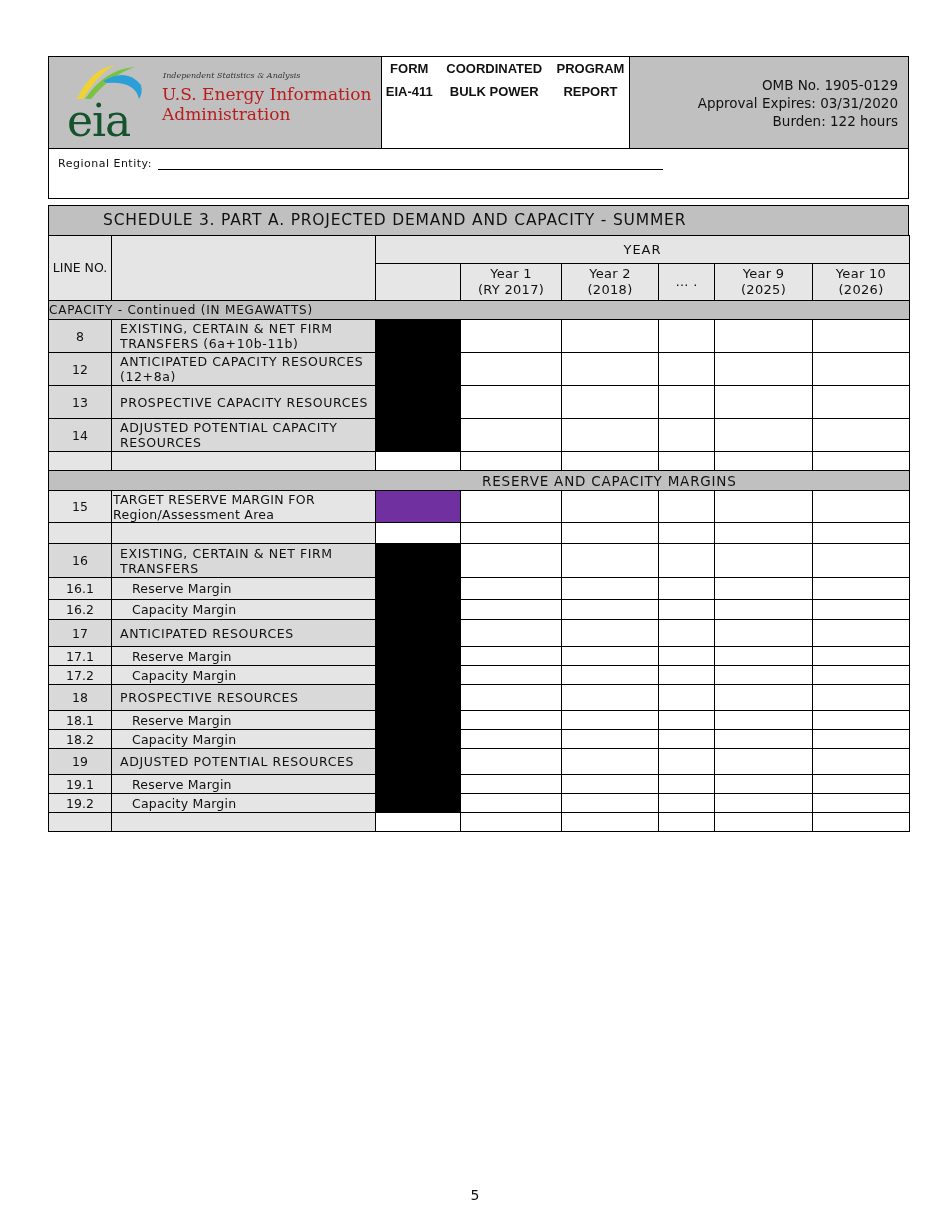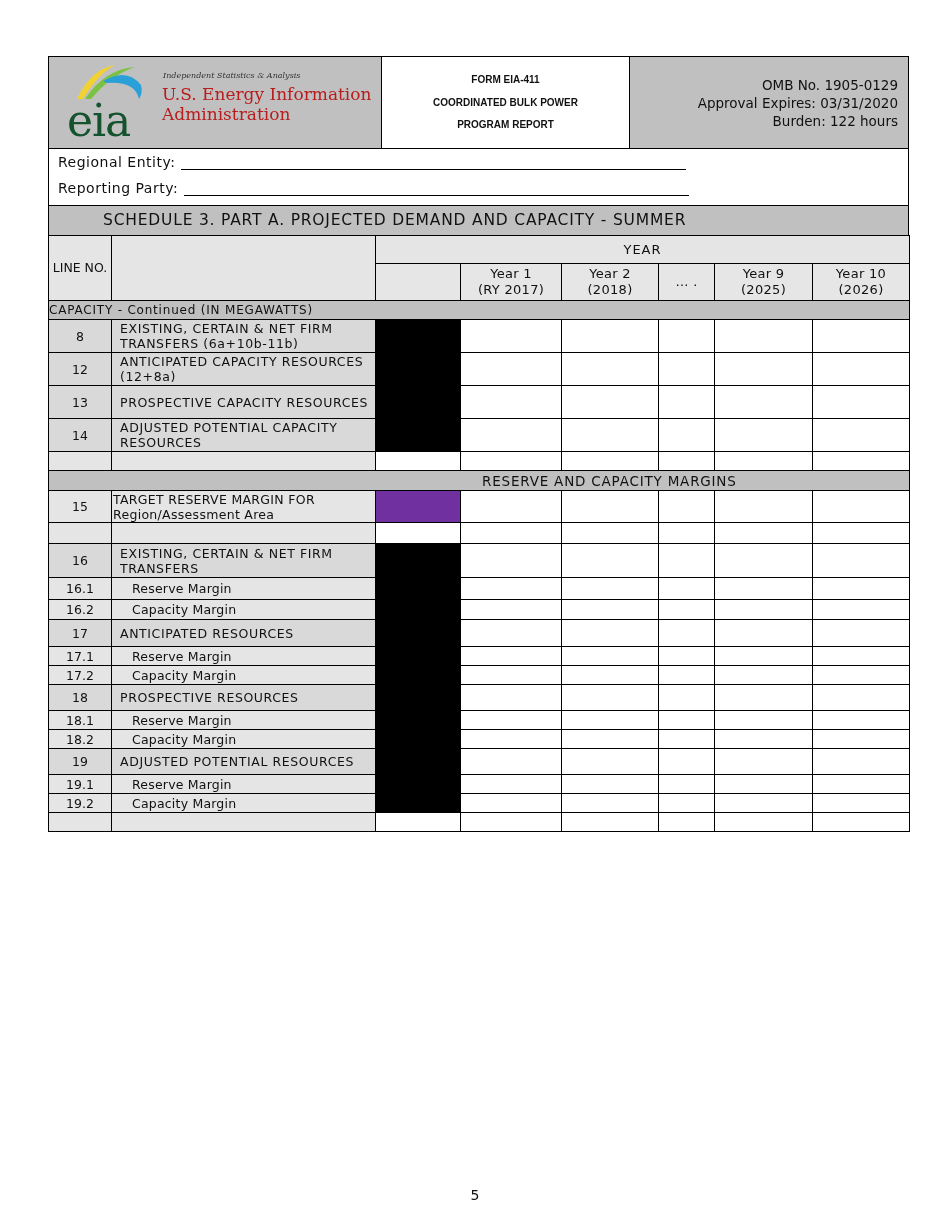--- a/index.html
+++ b/index.html
@@ -1,25 +1,25 @@
 <!DOCTYPE html>
 <html><head>
 <meta charset="utf-8">
 <style>
   * { box-sizing: border-box; margin: 0; padding: 0; }
   body { width: 950px; height: 1230px; background: #ffffff; position: relative; font-family: "DejaVu Sans", sans-serif; color: #111; }
   .abs { position: absolute; }
   .hdr { left: 48px; top: 56px; width: 861px; height: 93px; border: 1px solid #000; display: flex; }
   .hdr-logo { width: 333px; background: #c0c0c0; border-right: 1px solid #000; position: relative; }
-  .hdr-title { width: 248px; background: #fff; border-right: 1px solid #000; font-family: "Liberation Sans", sans-serif; font-weight: bold; font-size: 10px; text-align: center; line-height: 22.5px; padding-top: 1px; display: flex; flex-direction: column; justify-content: center; }
+  .hdr-title { width: 248px; background: #fff; border-right: 1px solid #000; font-family: "Liberation Sans", sans-serif; font-weight: bold; font-size: 13px; text-align: center; line-height: 22.5px; padding-top: 1px; display: flex; flex-direction: row; justify-content: center; }
   .hdr-omb { flex: 1; background: #c0c0c0; text-align: right; font-size: 13.5px; line-height: 18px; padding-right: 10px; display: flex; flex-direction: column; justify-content: center; }
   .eia-word { position: absolute; left: 18px; top: 38px; font-family: "DejaVu Serif", serif; font-size: 44px; color: #14532d; letter-spacing: -1px; }
   .tag { position: absolute; left: 114px; top: 14px; font-family: "DejaVu Serif", serif; font-style: italic; font-size: 8px; color: #333; }
   .org { position: absolute; left: 113px; top: 27px; font-family: "DejaVu Serif", serif; font-size: 17px; line-height: 20px; color: #b91c1c; }
-  .entity { left: 48px; top: 148px; width: 861px; height: 58px; border: 1px solid #000; border-top: none; font-size: 14px; letter-spacing: 0.5px; padding-left: 20px; }
+  .entity { left: 48px; top: 148px; width: 861px; height: 51px; border: 1px solid #000; border-top: none; font-size: 11px; letter-spacing: 0.5px; padding-left: 20px; }
   .ent-line { position: absolute; left: 9px; display: flex; align-items: flex-end; }
   .ent-line .rule { border-bottom: 1.5px solid #000; margin-left: 6px; height: 18px; }
   .sched { left: 48px; top: 205px; width: 861px; height: 31px; background: #c0c0c0; border: 1px solid #000; font-size: 15.5px; letter-spacing: 0.8px; padding-left: 54px; line-height: 28px; }
   table.grid { position: absolute; left: 48px; top: 235px; border-collapse: collapse; table-layout: fixed; width: 861px; font-size: 12.5px; }
   table.grid td { border: 1px solid #000; padding: 0; vertical-align: middle; }
   .c-line { text-align: center; }
   .desc { padding-left: 8px !important; letter-spacing: 0.6px; line-height: 15px; }
   .sub { padding-left: 20px !important; letter-spacing: 0.2px; }
   .bg-light { background: #e5e5e5; }
   .bg-mid { background: #d9d9d9; }
@@ -57,24 +57,20 @@
     <div>Approval Expires: 03/31/2020</div>
     <div>Burden: 122 hours</div>
   </div>
 </div>
 
 <div class="abs entity">
   <div class="ent-line" style="top:4px">
     <span>Regional Entity:</span>
     <span class="rule" style="width:505px"></span>
   </div>
-  <div class="ent-line" style="top:30px">
-    <span>Reporting Party:</span>
-    <span class="rule" style="width:505px"></span>
-  </div>
 </div>
 
 <div class="abs sched">SCHEDULE 3. PART A. PROJECTED DEMAND AND CAPACITY - SUMMER</div>
 
 <table class="grid">
   <colgroup>
     <col style="width:63px">
       <col style="width:264px">
       <col style="width:85px">
     <col style="width:101px">

